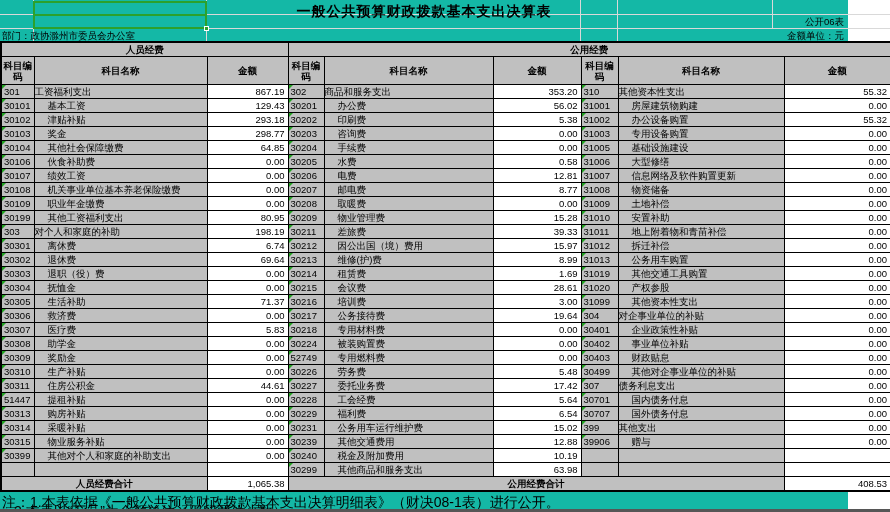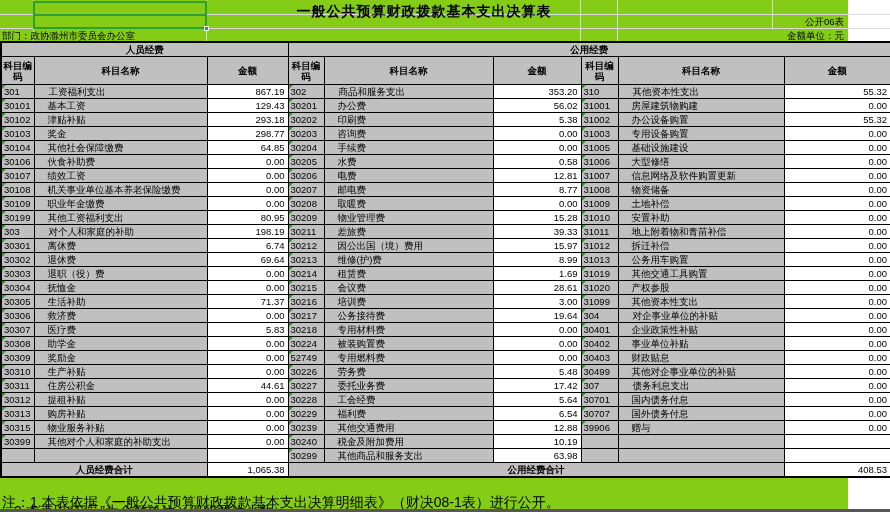--- a/index.html
+++ b/index.html
@@ -1,18 +1,18 @@
 <!DOCTYPE html>
 <html><head>
 <meta charset="utf-8">
 <style>
   * { margin:0; padding:0; box-sizing:border-box; }
   html,body { width:890px; height:512px; overflow:hidden; background:#fff;
               font-family:"Liberation Sans", sans-serif; color:#000; }
-  #sheet { position:relative; width:848px; height:512px; background:#84cc16; }
+  #sheet { position:relative; width:848px; height:512px; background:#14b8a6; }
 
   
   .vline { position:absolute; width:1px; background:#d9d9d9; }
   .hline { position:absolute; height:1px; background:#d9d9d9; }
 
   
   #selection { position:absolute; left:33px; top:1px; width:174px; height:28px;
                border:2px solid #2ca12c; }
   #selection .mid { position:absolute; left:0; right:0; top:11px; height:2px; background:#2ca12c; }
   #fill-handle { position:absolute; right:-4px; bottom:-4px; width:5px; height:5px;
@@ -30,21 +30,21 @@
        height:14px; overflow:hidden; white-space:nowrap; }
   tr.hdrow td { height:28px; }
   .g { background:#c0c0c0; }
   .w { background:#ffffff; }
   .hd { text-align:center; font-weight:bold; }
   .wrap { white-space:normal; line-height:11px; padding:0 1px; }
   .code { position:relative; padding-left:2px; }
   .tri::before { content:""; position:absolute; left:0; top:0;
                  border-top:4px solid #21a121; border-right:4px solid transparent; }
   .name { padding-left:13px; }
-  .name.parent { padding-left:14px; }
+  .name.parent { padding-left:0; }
   .amt { text-align:right; padding-right:3px; }
 
   .note { position:absolute; font-size:14px; white-space:nowrap; }
   #bottom-strip { position:absolute; left:0; top:509px; width:890px; height:3px; background:#565656; }
 </style>
 </head>
 <body>
 
 <div id="sheet">
 
@@ -331,39 +331,50 @@
             <td class="g name">住房公积金</td>
             <td class="w amt">44.61</td>
             <td class="g code tri">30227</td>
             <td class="g name">委托业务费</td>
             <td class="w amt">17.42</td>
             <td class="g code tri">307</td>
             <td class="g name parent">债务利息支出</td>
             <td class="w amt">0.00</td>
           </tr>
           <tr>
-            <td class="g code tri">30312</td>
+            <td class="g code tri">51447</td>
             <td class="g name">提租补贴</td>
             <td class="w amt">0.00</td>
             <td class="g code tri">30228</td>
             <td class="g name">工会经费</td>
             <td class="w amt">5.64</td>
             <td class="g code tri">30701</td>
             <td class="g name">国内债务付息</td>
             <td class="w amt">0.00</td>
           </tr>
           <tr>
             <td class="g code tri">30313</td>
             <td class="g name">购房补贴</td>
             <td class="w amt">0.00</td>
             <td class="g code tri">30229</td>
             <td class="g name">福利费</td>
             <td class="w amt">6.54</td>
             <td class="g code tri">30707</td>
             <td class="g name">国外债务付息</td>
+            <td class="w amt">0.00</td>
+          </tr>
+          <tr>
+            <td class="g code tri">30314</td>
+            <td class="g name">采暖补贴</td>
+            <td class="w amt">0.00</td>
+            <td class="g code tri">30231</td>
+            <td class="g name">公务用车运行维护费</td>
+            <td class="w amt">15.02</td>
+            <td class="g code tri">399</td>
+            <td class="g name parent">其他支出</td>
             <td class="w amt">0.00</td>
           </tr>
           <tr>
             <td class="g code tri">30315</td>
             <td class="g name">物业服务补贴</td>
             <td class="w amt">0.00</td>
             <td class="g code tri">30239</td>
             <td class="g name">其他交通费用</td>
             <td class="w amt">12.88</td>
             <td class="g code tri">39906</td>

